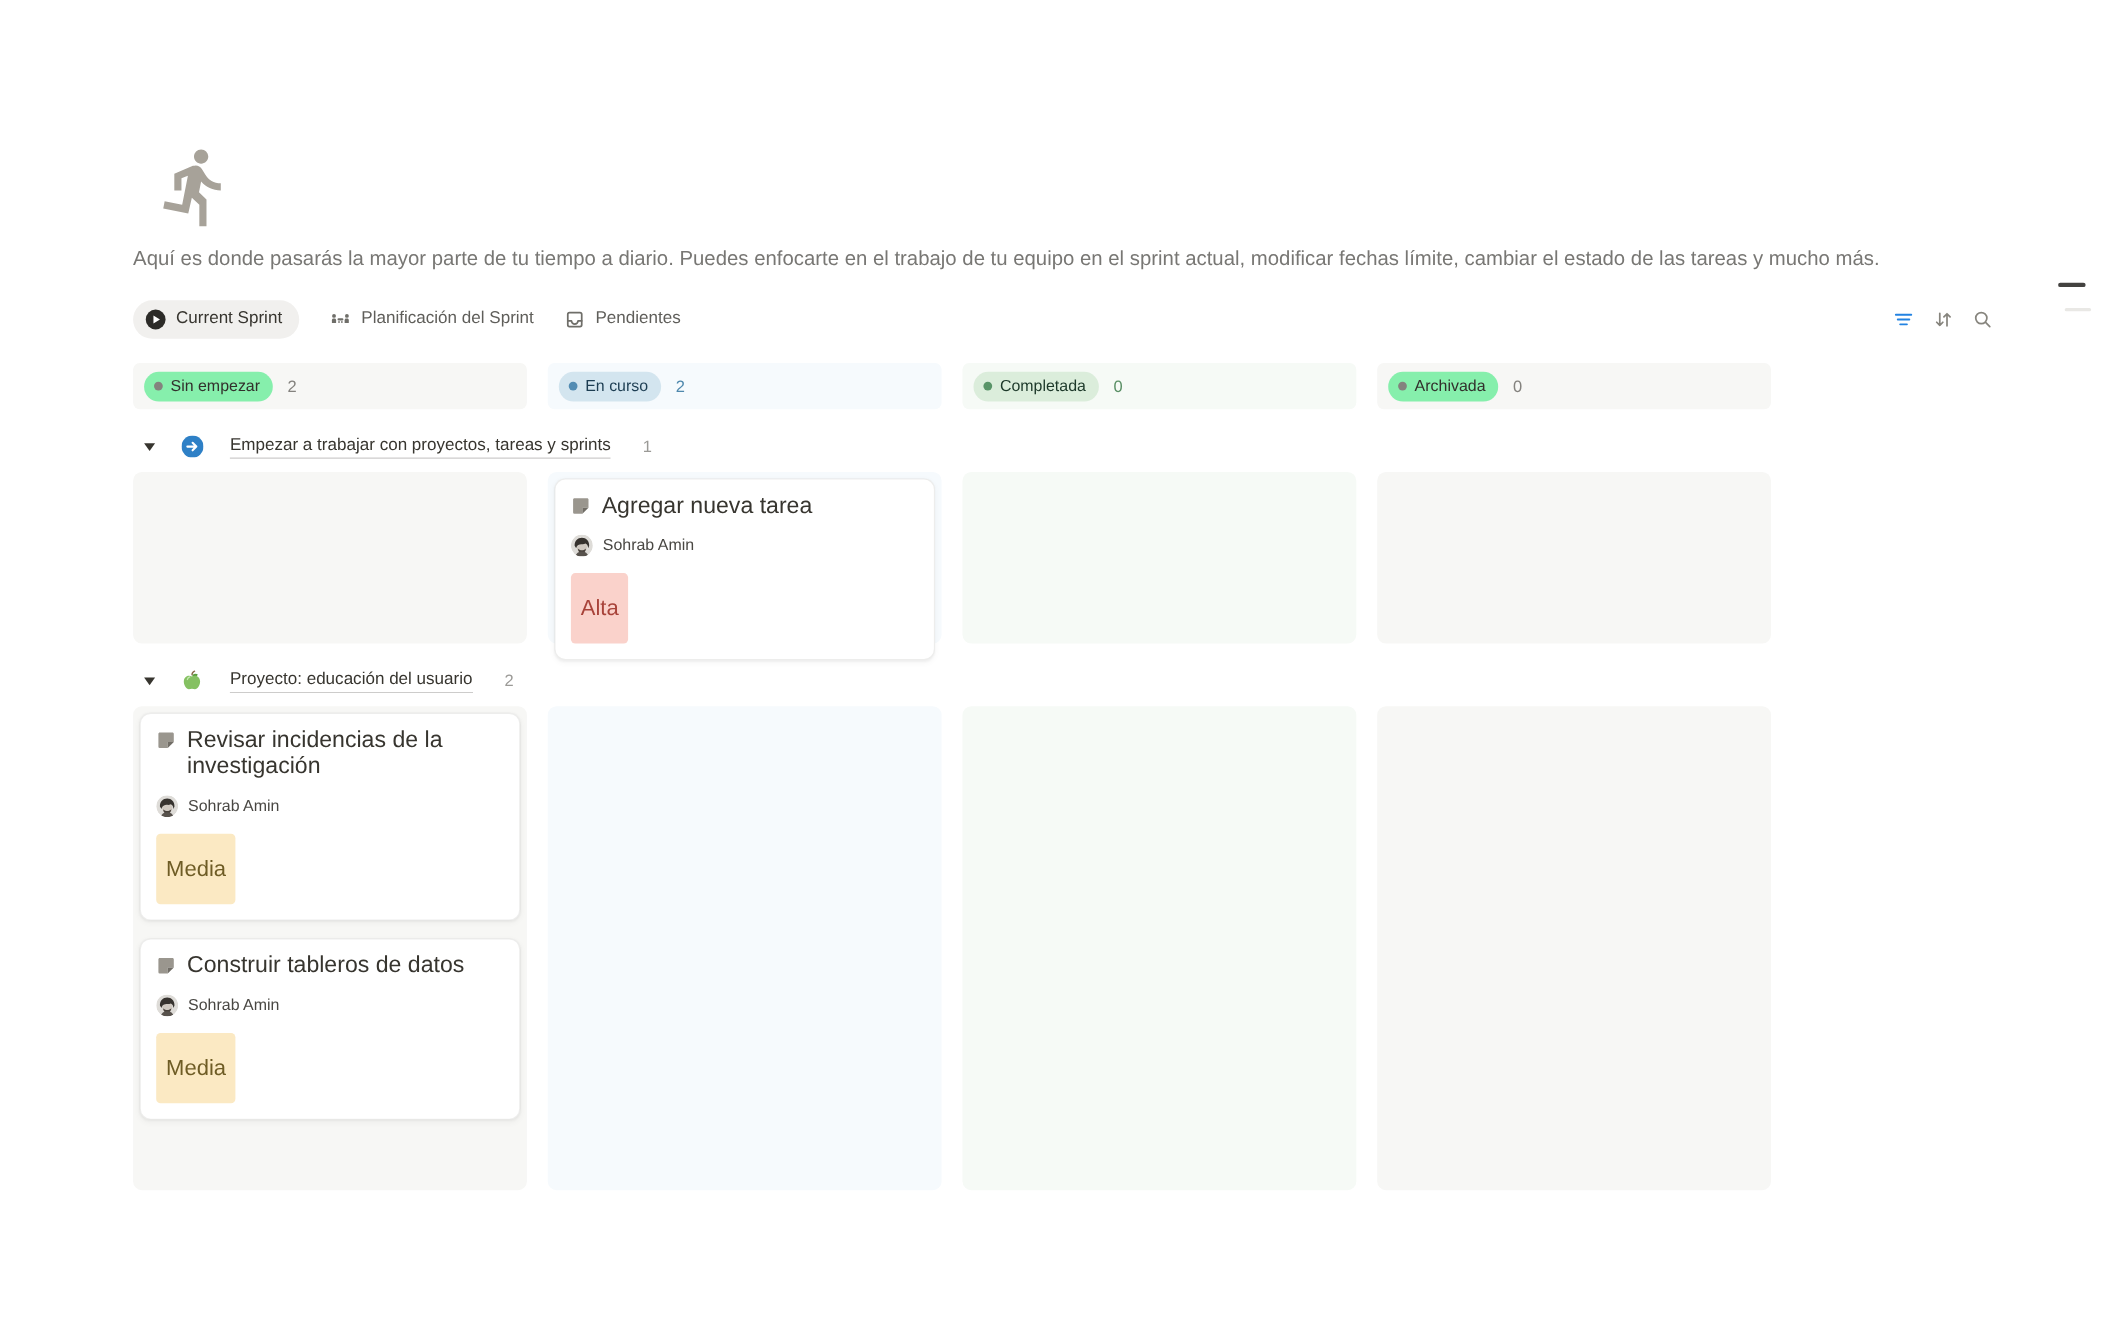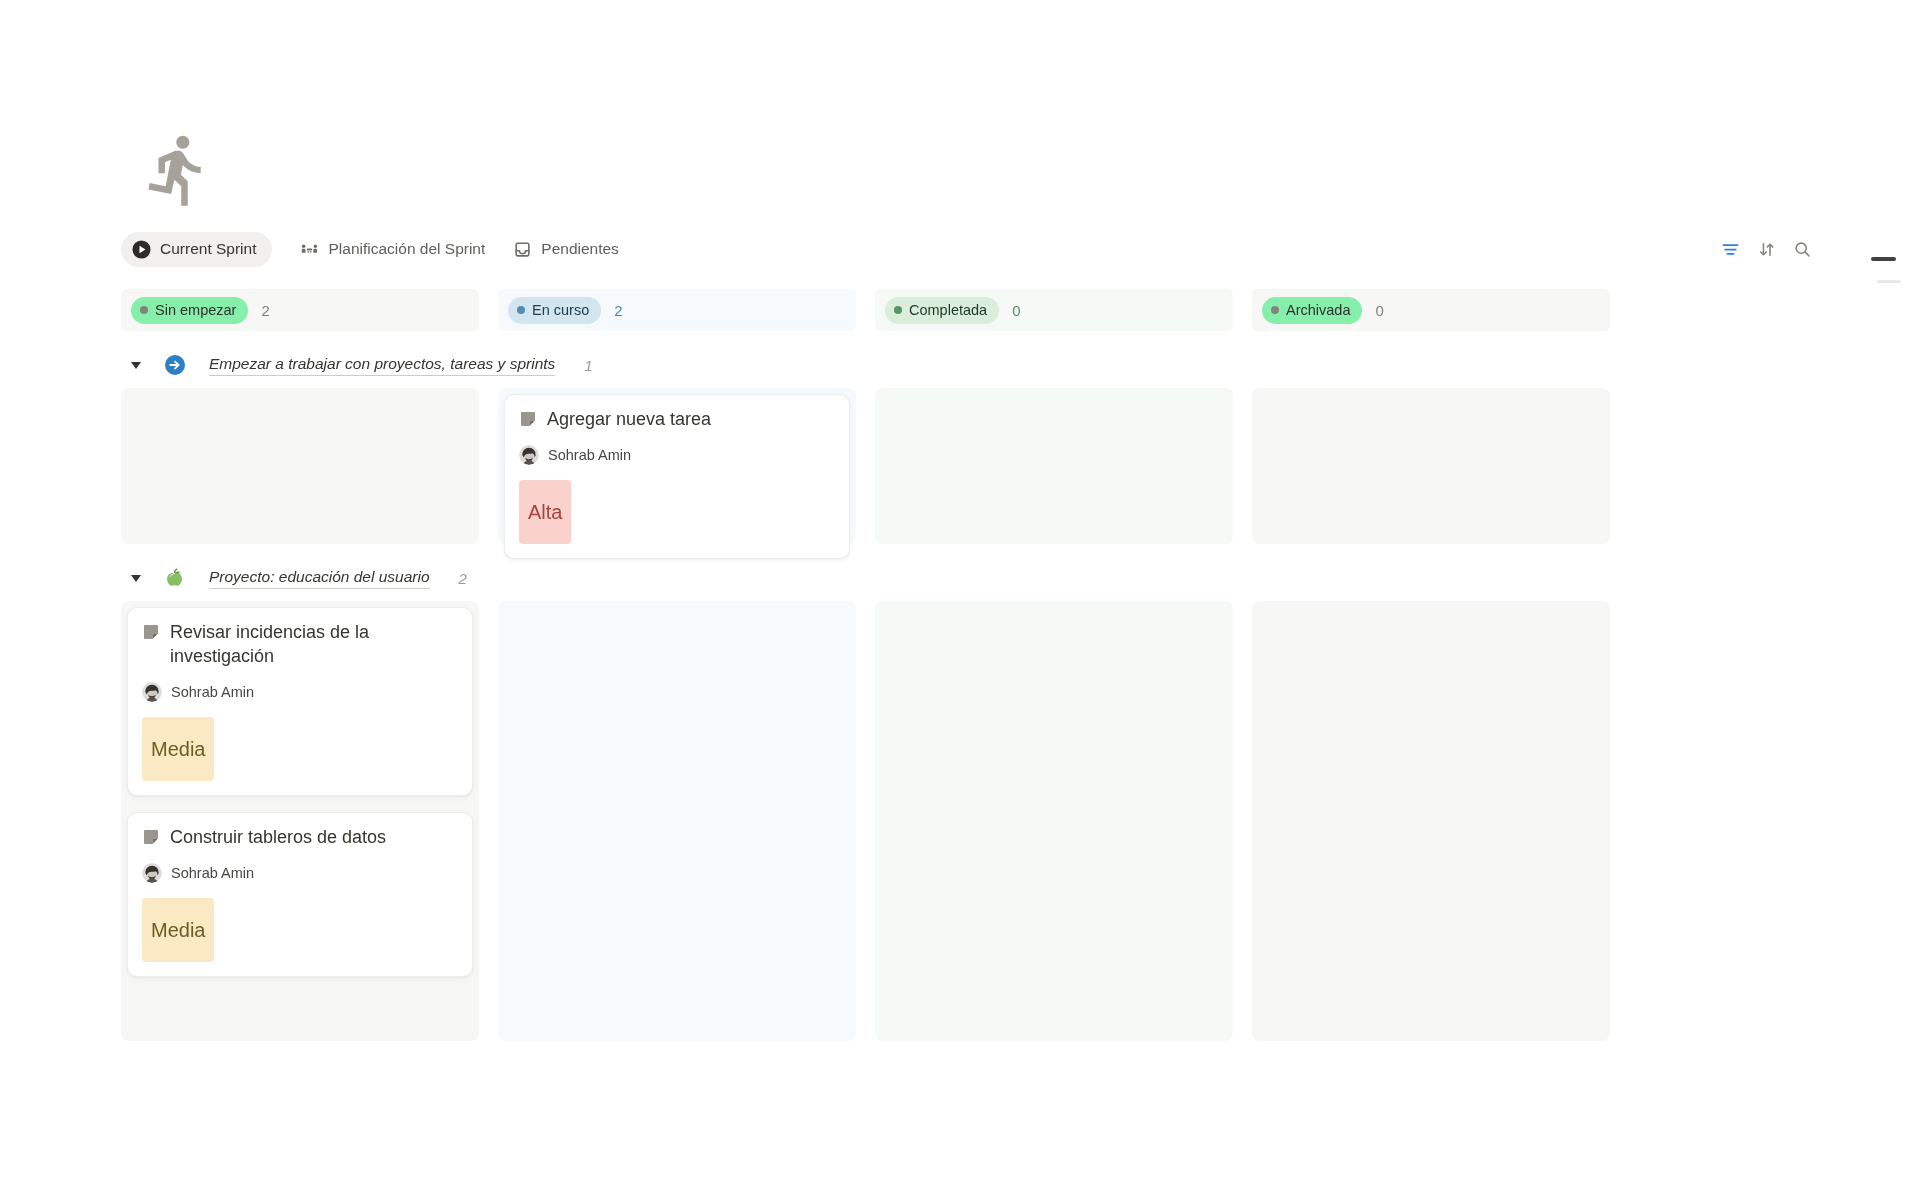--- a/index.html
+++ b/index.html
@@ -44,42 +44,42 @@
   .bg-green { background: #f6faf6; }
   .pill { display: inline-flex; align-items: center; gap: 7px; height: 27px; padding: 0 12px 0 9px; border-radius: 14px; font-size: 14.5px; font-weight: 500; cursor: pointer; }
   .pill .dot { width: 8px; height: 8px; border-radius: 50%; }
   .pill-gray  { background: #86efac; color: #32302c; }  .pill-gray .dot  { background: #84827e; }
   .pill-blue  { background: #d3e5ef; color: #1c3d52; }  .pill-blue .dot  { background: #528cb3; }
   .pill-green { background: #dbeddb; color: #1c3829; }  .pill-green .dot { background: #599468; }
   .count { font-size: 15px; }
   .count-gray { color: #84827e; } .count-blue { color: #4f88ad; } .count-green { color: #5b9066; }
 
   
-  .group { display: flex; align-items: center; gap: 24px; margin-top: 17px; padding-left: 10px; height: 34px; font-style: italic; }
+  .group { display: flex; align-items: center; gap: 24px; margin-top: 17px; padding-left: 10px; height: 34px; }
   .toggle { width: 0; height: 0; border-left: 5.5px solid transparent; border-right: 5.5px solid transparent; border-top: 7.5px solid #37352f; cursor: pointer; flex: 0 0 auto; }
   .gicon { display: inline-flex; width: 20px; height: 20px; flex: 0 0 auto; }
   .gtitle { font-size: 15.5px; font-weight: 500; color: #37352f; border-bottom: 1px solid rgba(55,53,47,0.25); padding-bottom: 2px; cursor: pointer; }
   .gcount { color: #9b9a97; font-size: 15px; margin-left: 5px; }
 
   
   .cells { display: grid; grid-template-columns: repeat(4, 358px); gap: 19px; margin-top: 6px; }
   .cell { border-radius: 8px; padding: 6px; }
   .cells.r1 .cell { height: 156px; }
   .cells.r2 .cell { height: 440px; }
 
   
   .card {
     background: #ffffff; border-radius: 10px;
     border: 1px solid rgba(55,53,47,0.09);
     box-shadow: 0 1px 2px rgba(15,15,15,0.04), 0 2px 6px rgba(15,15,15,0.04);
     padding: 12px 14px 14px 14px; margin-bottom: 16px; cursor: pointer;
   }
   .card-title-row { display: flex; gap: 10px; align-items: flex-start; }
   .doc-icon { flex: 0 0 auto; width: 18px; height: 18px; margin-top: 3px; }
-  .card-title { font-size: 18px; font-weight: 500; line-height: 24px; color: #37352f; }
+  .card-title { font-size: 21px; font-weight: 500; line-height: 24px; color: #37352f; }
   .assignee { display: flex; align-items: center; gap: 9px; margin-top: 14px; }
   .avatar { width: 20px; height: 20px; border-radius: 50%; overflow: hidden; flex: 0 0 auto; }
   .assignee-name { font-size: 14.5px; color: #494743; }
   .badge { display: inline-block; margin-top: 15px; padding: 20px 9px; border-radius: 4px; font-size: 20px; font-weight: 500; line-height: 1.2; }
   .badge-red    { background: #fad2cb; color: #a8433a; }
   .badge-yellow { background: #fbe9c3; color: #6e5c25; }
 </style>
 </head>
 <body>
 
@@ -90,20 +90,21 @@
 
 <div class="content">
 
   <div class="page-icon">
     <svg viewBox="0 0 24 24" width="78" height="78" fill="#a7a299">
       <path d="M13.49 5.48c1.1 0 2-.9 2-2s-.9-2-2-2-2 .9-2 2 .9 2 2 2zm-3.6 13.9l1-4.4 2.1 2v6h2v-7.5l-2.1-2 .6-3c1.3 1.5 3.3 2.5 5.5 2.5v-2c-1.9 0-3.5-1-4.3-2.4l-1-1.6c-.4-.6-1-1-1.7-1-.3 0-.5.1-.8.1l-5.2 2.2v4.7h2v-3.4l1.8-.7-1.6 8.1-4.9-1-.4 2 7 1.4z"></path>
     </svg>
   </div>
 
 
+  <p class="section-desc">Aquí es donde pasarás la mayor parte de tu tiempo a diario. Puedes enfocarte en el trabajo de tu equipo en el sprint actual, modificar fechas límite, cambiar el estado de las tareas y mucho más.</p>
 
   <div class="tabs">
     <div class="tab active">
       <span class="ticon">
         <svg viewBox="0 0 16 16" width="19" height="19">
           <circle cx="8" cy="8" r="7.6" fill="#2c2b28"></circle>
           <path d="M6.3 4.9l5 3.1-5 3.1z" fill="#ffffff"></path>
         </svg>
       </span>
       <span>Current Sprint</span>

